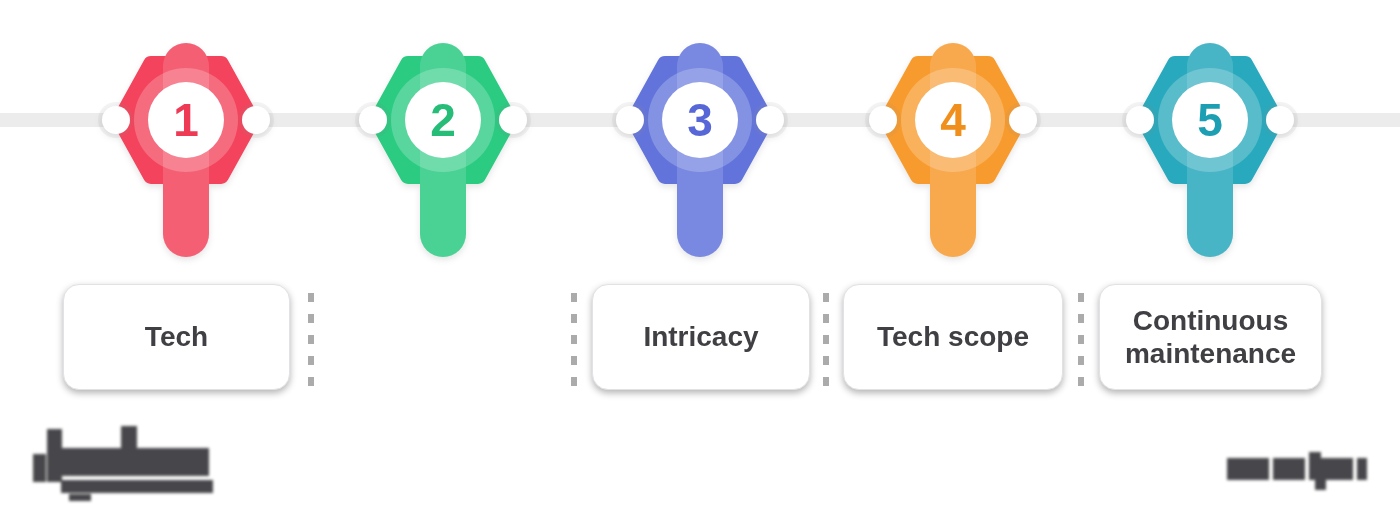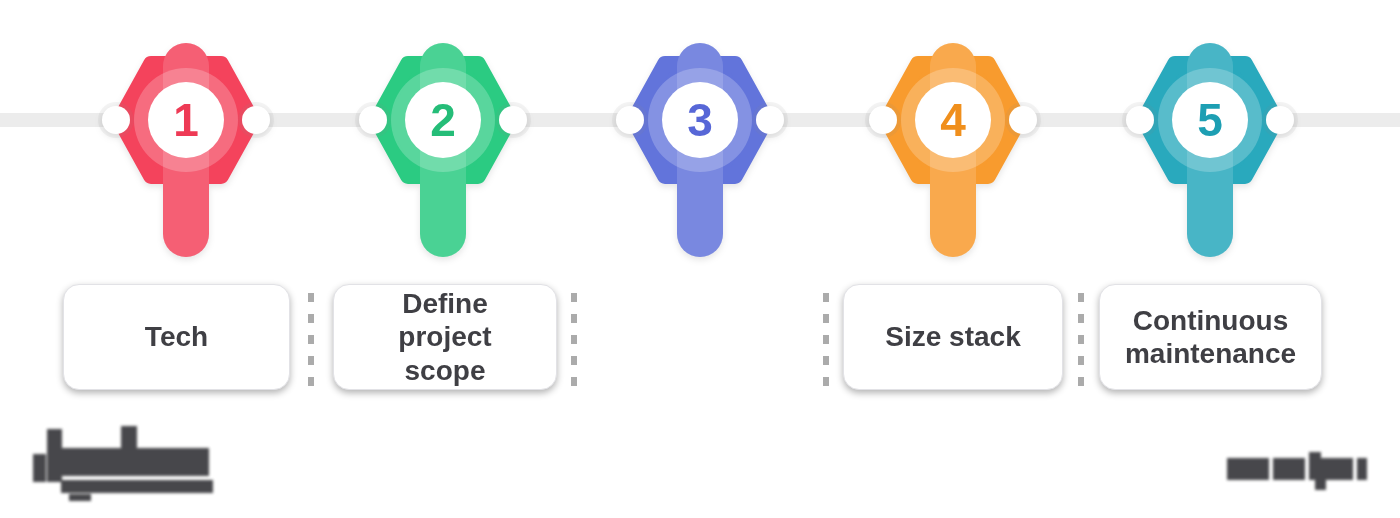--- a/index.html
+++ b/index.html
@@ -165,25 +165,25 @@
     <div class="numcircle">
         <span>5</span>
       </div>
     <div class="dot left"></div>
     <div class="dot right"></div>
   </div>
 
   <div class="card c1">
       <span>Tech</span>
     </div>
-  <div class="card c2">
-      <span>Define project scope</span>
+  <div class="card c3">
+      <span>Intricacy</span>
     </div>
   <div class="card c4">
-      <span>Size stack</span>
+      <span>Tech scope</span>
     </div>
   <div class="card c5">
       <span>Continuous maintenance</span>
     </div>
 
   <div class="sep p1"></div>
   <div class="sep p2"></div>
   <div class="sep p3"></div>
   <div class="sep p4"></div>
 

